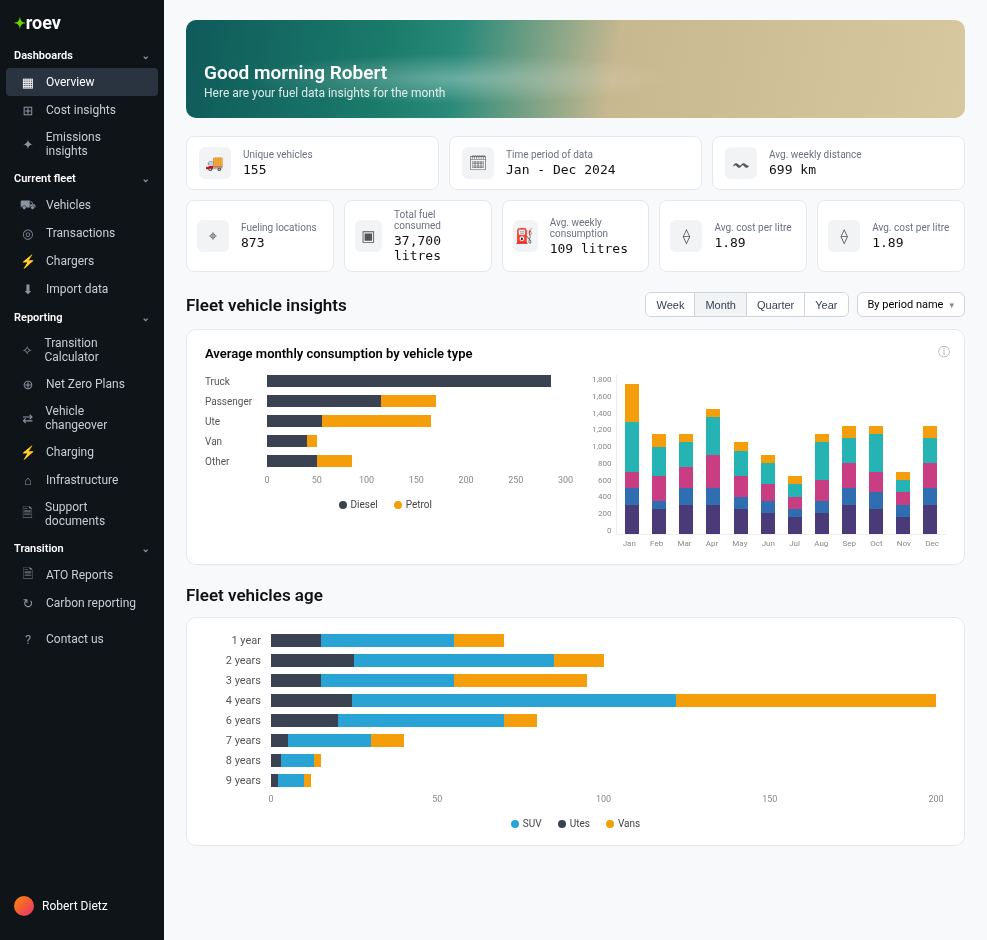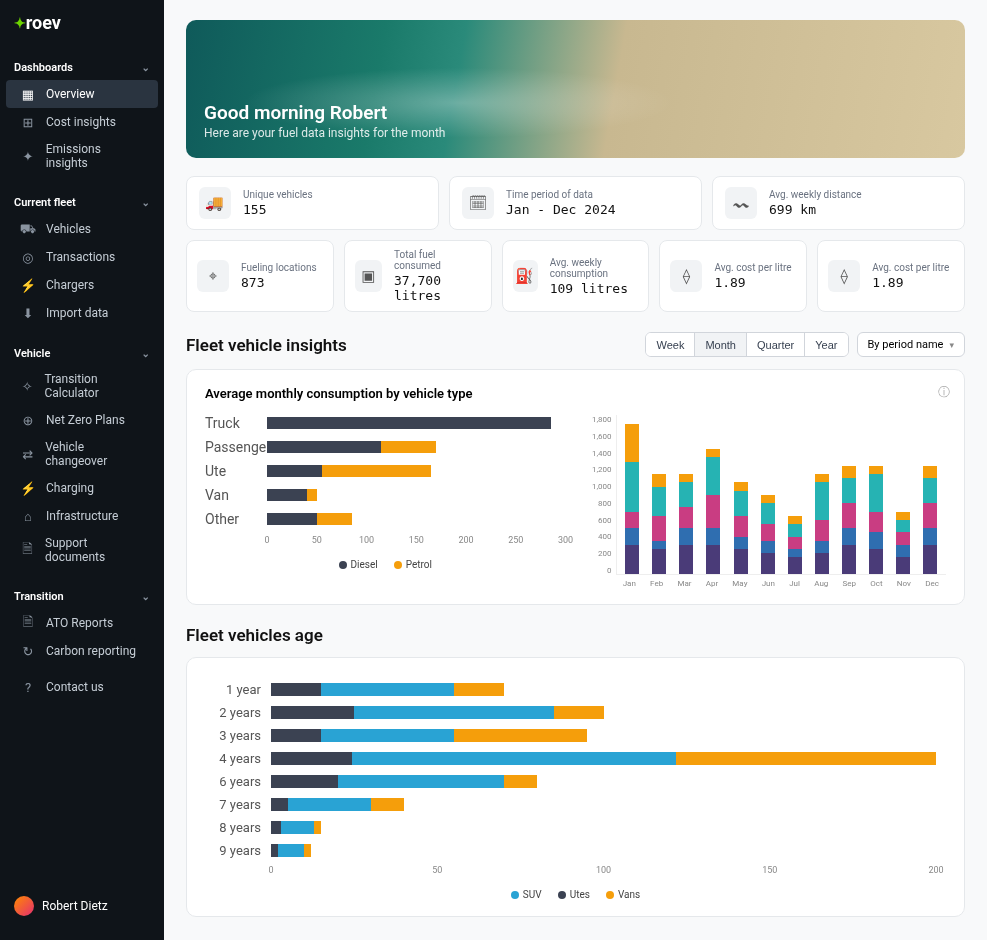--- a/index.html
+++ b/index.html
@@ -1,30 +1,30 @@
 <!DOCTYPE html>
 <html><head>
 <meta charset="utf-8">
 <style>
 * { box-sizing: border-box; margin: 0; padding: 0; }
 body { font-family: -apple-system, BlinkMacSystemFont, "Segoe UI", Roboto, sans-serif; background: #f8f9fa; width: 987px; height: 940px; overflow: hidden; display: flex; }
 .sidebar { width: 164px; background: #0f1419; color: #fff; display: flex; flex-direction: column; padding: 12px 0; font-size: 12px; }
 .logo { padding: 0 14px 8px; font-size: 18px; font-weight: 700; display: flex; align-items: center; gap: 2px; }
 .logo-icon { color: #6dd400; font-size: 14px; margin-right: -2px; }
-.nav-section { margin-top: 14px; }
+.nav-section { margin-top: 2px; }
 .nav-header { display: flex; justify-content: space-between; align-items: center; padding: 6px 14px; font-size: 11px; font-weight: 600; color: #fff; cursor: pointer; }
 .nav-item { display: flex; align-items: center; gap: 10px; padding: 6px 14px; color: #c5cdd5; cursor: pointer; border-radius: 4px; margin: 0 6px; }
 .nav-item.active { background: #2a3440; color: #fff; }
 .nav-icon { width: 16px; height: 16px; display: flex; align-items: center; justify-content: center; font-size: 13px; color: #8a94a0; }
 .nav-item.active .nav-icon { color: #fff; }
 .chev { color: #8a94a0; font-size: 10px; }
 .sidebar-footer { margin-top: auto; padding: 12px 14px; display: flex; align-items: center; gap: 8px; }
 .avatar { width: 20px; height: 20px; border-radius: 50%; background: linear-gradient(135deg,#ff8a00,#e52e71); }
 .main { flex: 1; overflow-y: auto; padding: 20px 22px; }
-.hero { height: 138px; border-radius: 10px; position: relative; overflow: hidden; margin-bottom: 18px; background: linear-gradient(100deg, #0f5a5a 0%, #1a7a6a 25%, #2a8a7a 35%, #c8b890 55%, #d8c8a0 100%); }
+.hero { height: 98px; border-radius: 10px; position: relative; overflow: hidden; margin-bottom: 18px; background: linear-gradient(100deg, #0f5a5a 0%, #1a7a6a 25%, #2a8a7a 35%, #c8b890 55%, #d8c8a0 100%); }
 .hero::before { content:""; position:absolute; inset:0; background: radial-gradient(ellipse at 35% 60%, rgba(255,255,255,0.3) 0%, transparent 30%); }
 .hero-content { position: absolute; bottom: 18px; left: 18px; color: #fff; }
 .hero-title { font-size: 19px; font-weight: 600; }
 .hero-sub { font-size: 12px; opacity: 0.85; margin-top: 2px; }
 .stats-row { display: flex; gap: 10px; margin-bottom: 10px; }
 .stat-card { flex: 1; background: #fff; border: 1px solid #e5e8eb; border-radius: 8px; padding: 10px 12px; display: flex; align-items: center; gap: 12px; }
 .stat-icon { width: 32px; height: 32px; background: #f1f3f5; border-radius: 6px; display: flex; align-items: center; justify-content: center; font-size: 15px; color: #555; }
 .stat-label { font-size: 10px; color: #6a7280; }
 .stat-value { font-family: ui-monospace, Menlo, monospace; font-size: 13px; color: #111; margin-top: 2px; }
 .stats-row.small .stat-card { padding: 8px 10px; }
@@ -34,37 +34,37 @@
 .seg { display: flex; border: 1px solid #d1d5db; border-radius: 6px; overflow: hidden; background: #fff; }
 .seg-btn { padding: 5px 10px; font-size: 11px; color: #374151; background: #fff; border: none; border-right: 1px solid #d1d5db; cursor: pointer; }
 .seg-btn:last-child { border-right: none; }
 .seg-btn.active { background: #f1f3f5; }
 .dd { border: 1px solid #d1d5db; border-radius: 6px; padding: 5px 10px; font-size: 11px; background: #fff; display: flex; align-items: center; gap: 6px; cursor: pointer; }
 .card { background: #fff; border: 1px solid #e5e8eb; border-radius: 10px; padding: 16px 18px; margin-bottom: 18px; }
 .card-title { font-size: 13px; font-weight: 600; margin-bottom: 14px; }
 .charts-row { display: flex; gap: 20px; }
 .chart-left { flex: 1; }
 .chart-right { flex: 1; }
-.hbar-row { display: flex; align-items: center; margin-bottom: 8px; font-size: 14px; }
+.hbar-row { display: flex; align-items: center; margin-bottom: 8px; font-size: 10px; }
 .hbar-label { width: 62px; color: #555; text-align: left; }
 .hbar-track { flex: 1; height: 12px; display: flex; position: relative; }
 .hbar-seg { height: 100%; }
 .hbar-axis { display: flex; margin-left: 62px; font-size: 9px; color: #888; position: relative; height: 14px; }
 .hbar-tick { position: absolute; transform: translateX(-50%); }
 .legend { display: flex; gap: 16px; justify-content: center; margin-top: 10px; font-size: 10px; color: #444; }
 .legend-item { display: flex; align-items: center; gap: 4px; }
 .legend-dot { width: 8px; height: 8px; border-radius: 50%; }
 .stacked-chart { position: relative; height: 160px; display: flex; }
 .yaxis { display: flex; flex-direction: column; justify-content: space-between; font-size: 8px; color: #888; text-align: right; padding-right: 4px; width: 30px; }
 .bars-area { flex: 1; display: flex; align-items: flex-end; justify-content: space-around; border-left: 1px solid #eee; border-bottom: 1px solid #eee; padding: 0 2px; }
 .vbar { width: 14px; display: flex; flex-direction: column-reverse; }
 .vseg { width: 100%; }
 .xaxis { display: flex; justify-content: space-around; font-size: 8px; color: #888; margin-left: 30px; margin-top: 4px; }
 .age-chart { padding: 0 10px; }
-.age-row { display: flex; align-items: center; margin-bottom: 7px; font-size: 13px; margin-top: 8px; }
+.age-row { display: flex; align-items: center; margin-bottom: 7px; font-size: 11px; }
 .age-label { width: 56px; text-align: right; padding-right: 10px; color: #555; }
 .age-track { flex: 1; height: 13px; display: flex; }
 .age-axis { display: flex; margin-left: 56px; font-size: 9px; color: #888; position: relative; height: 14px; }
 .info-icon { position: absolute; top: 14px; right: 14px; color: #aaa; font-size: 12px; }
 </style>
 </head>
 <body>
 
 <div class="sidebar">
   <div class="logo">
@@ -107,21 +107,21 @@
           <span class="nav-icon">⚡</span>
           <span>Chargers</span>
         </div>
         <div class="nav-item">
           <span class="nav-icon">⬇</span>
           <span>Import data</span>
         </div>
       </div>
       <div class="nav-section">
         <div class="nav-header">
-          <span>Vehicle</span>
+          <span>Reporting</span>
           <span class="chev">⌄</span>
         </div>
         <div class="nav-item">
           <span class="nav-icon">✧</span>
           <span>Transition Calculator</span>
         </div>
         <div class="nav-item">
           <span class="nav-icon">⊕</span>
           <span>Net Zero Plans</span>
         </div>

